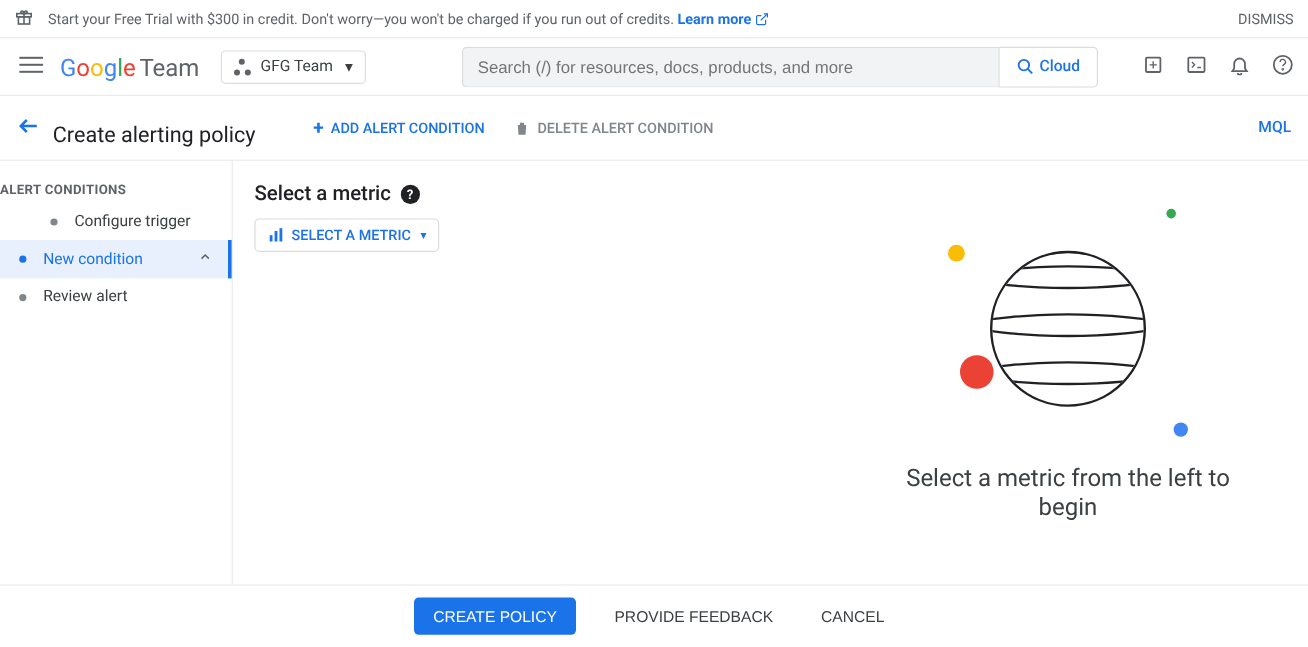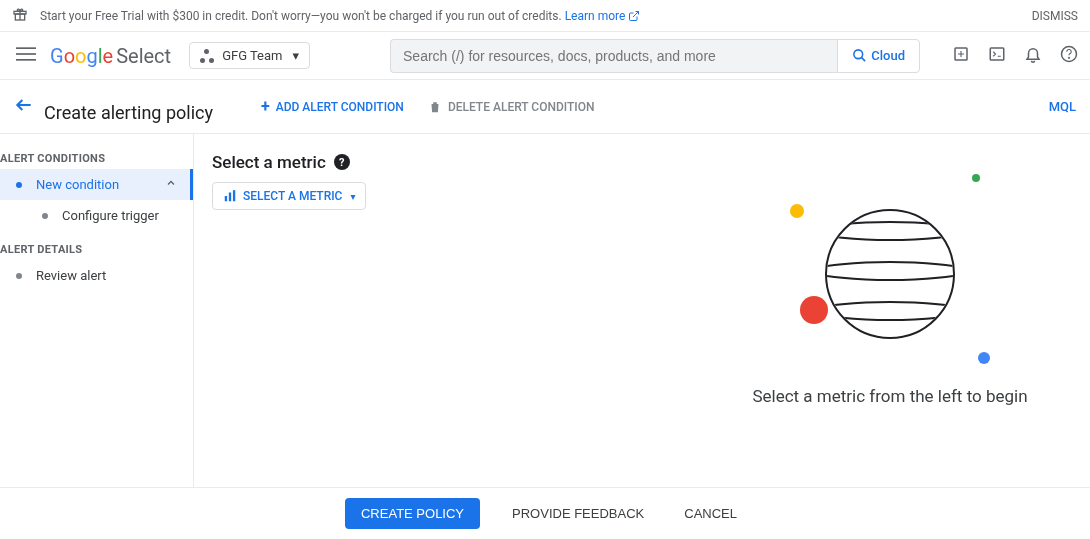--- a/index.html
+++ b/index.html
@@ -1,19 +1,19 @@
 <!DOCTYPE html>
 <html><head>
 <meta charset="utf-8">
 <style>
 * { box-sizing: border-box; margin: 0; padding: 0; }
 body { font-family: Roboto, Arial, sans-serif; font-size: 13px; color: #3c4043; width: 1090px; height: 539px; overflow: hidden; background: #fff; }
 .trial-bar { display: flex; align-items: center; padding: 6px 12px; border-bottom: 1px solid #e8eaed; font-size: 12px; color: #5f6368; }
 .trial-bar .gift { margin-right: 12px; color: #5f6368; }
-.trial-bar a { color: #1a73e8; text-decoration: none; margin-left: 3px; }
+.trial-bar a { color: #1a73e8; text-decoration: none; margin-left: 3px; font-weight: bold; }
 .trial-bar .dismiss { margin-left: auto; font-weight: 400; cursor: pointer; }
 .top-bar { display: flex; align-items: center; padding: 8px 12px; border-bottom: 1px solid #e8eaed; height: 48px; }
 .hamburger { cursor: pointer; padding: 4px 8px 4px 4px; color: #5f6368; }
 .logo { display: flex; align-items: baseline; font-size: 20px; margin-left: 6px; }
 .logo .g1 { color: #4285F4; }
 .logo .g2 { color: #EA4335; }
 .logo .g3 { color: #FBBC05; }
 .logo .g4 { color: #4285F4; }
 .logo .g5 { color: #34A853; }
 .logo .g6 { color: #EA4335; }
@@ -60,21 +60,21 @@
 .metric-btn .caret { margin-left: 8px; font-size: 10px; }
 
 .empty-state { position: absolute; right: 60px; top: 40px; width: 280px; text-align: center; }
 .planet { position: relative; width: 200px; height: 200px; margin: 0 auto; }
 .planet-circle { width: 130px; height: 130px; border: 2px solid #202124; border-radius: 50%; position: absolute; top: 35px; left: 35px; overflow: hidden; }
 .wave { position: absolute; width: 200%; height: 60px; border: 2px solid #202124; border-radius: 50%; left: -50%; }
 .dot-y { width: 14px; height: 14px; background: #fbbc05; border-radius: 50%; position: absolute; top: 30px; left: 0; }
 .dot-g { width: 8px; height: 8px; background: #34a853; border-radius: 50%; position: absolute; top: 0; right: 10px; }
 .dot-b { width: 12px; height: 12px; background: #4285f4; border-radius: 50%; position: absolute; bottom: 10px; right: 0; }
 .dot-r { width: 28px; height: 28px; background: #ea4335; border-radius: 50%; position: absolute; bottom: 50px; left: 10px; }
-.empty-text { font-size: 17px; color: #3c4043; margin-top: 12px; }
+.empty-text { font-size: 20px; color: #3c4043; margin-top: 12px; }
 
 .footer { position: fixed; bottom: 0; left: 0; right: 0; width: 1090px; border-top: 1px solid #e8eaed; padding: 10px 0; display: flex; justify-content: center; gap: 24px; background: #fff; }
 .btn-primary { background: #1a73e8; color: #fff; border: none; border-radius: 4px; padding: 8px 16px; font-size: 13px; font-weight: 500; cursor: pointer; }
 .btn-flat { background: none; border: none; color: #3c4043; font-size: 13px; font-weight: 500; cursor: pointer; padding: 8px 8px; }
 </style>
 </head>
 <body>
 
 <div class="trial-bar">
   <span class="gift">
@@ -103,21 +103,21 @@
         <rect y="18" width="24" height="2"></rect>
       </svg>
   </span>
   <div class="logo">
     <span class="g1">G</span>
       <span class="g2">o</span>
       <span class="g3">o</span>
       <span class="g4">g</span>
       <span class="g5">l</span>
       <span class="g6">e</span>
-    <span class="cloud">Select</span>
+    <span class="cloud">Team</span>
   </div>
   <div class="team-select">
     <span class="team-icon">
         <span></span>
         <span></span>
         <span></span>
       </span>
     <span>GFG Team</span>
     <span style="margin-left:10px">▾</span>
   </div>
@@ -171,34 +171,33 @@
         </svg>
       <span>DELETE ALERT CONDITION</span>
     </div>
   </div>
   <span class="mql">MQL</span>
 </div>
 
 <div class="content">
   <div class="sidebar">
     <div class="side-heading">ALERT CONDITIONS</div>
+    <div class="side-item side-sub">
+      <span class="dot"></span>
+      <span>Configure trigger</span>
+    </div>
     <div class="side-item active">
       <span class="dot"></span>
       <span>New condition</span>
       <span class="chev">
         <svg width="12" height="12" viewBox="0 0 24 24" fill="none" stroke="#5f6368" stroke-width="2.5">
             <polyline points="6 15 12 9 18 15"></polyline>
           </svg>
       </span>
     </div>
-    <div class="side-item side-sub">
-      <span class="dot"></span>
-      <span>Configure trigger</span>
-    </div>
-    <div class="side-heading" style="margin-top:8px">ALERT DETAILS</div>
     <div class="side-item">
       <span class="dot"></span>
       <span>Review alert</span>
     </div>
   </div>
 
   <div class="main">
     <div class="metric-title">
       <span>Select a metric</span>
       <span class="help-icon">?</span>

